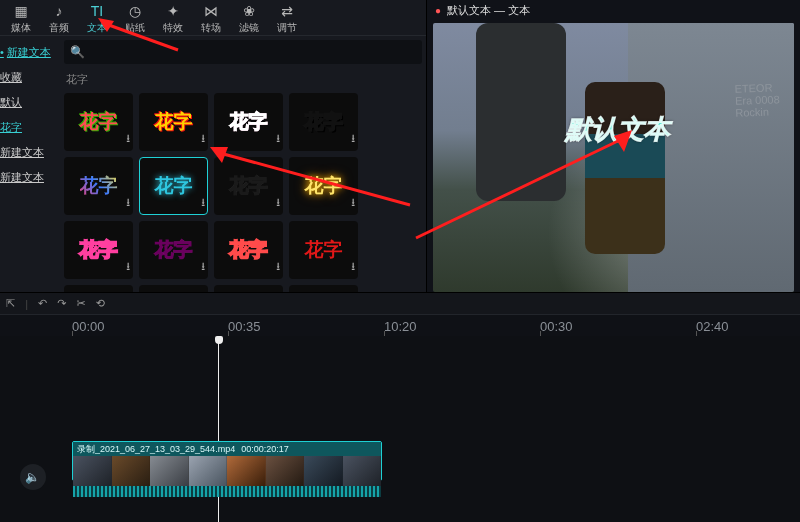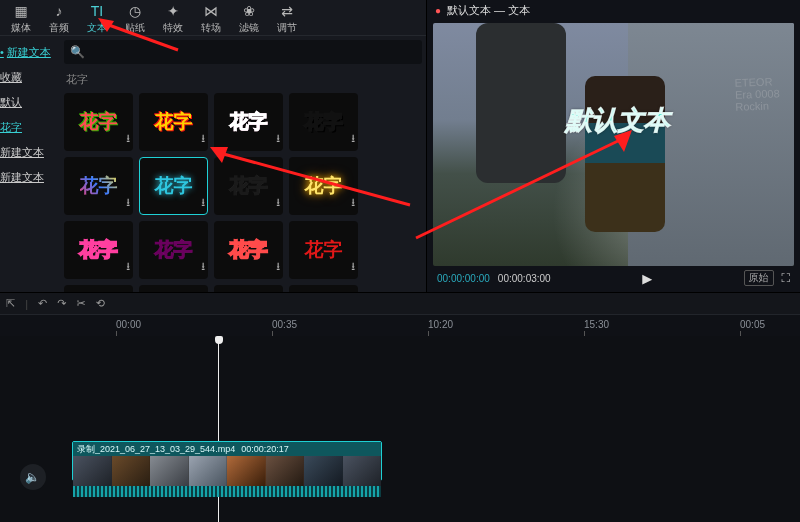--- a/index.html
+++ b/index.html
@@ -66,21 +66,21 @@
   .time1{color:#2aa9bc;}
   .time2{color:#ccc;}
   .spacer{flex:1;}
   .play{color:#ddd;font-size:13px;}
   .orig{border:1px solid #555;color:#aaa;border-radius:2px;padding:0 4px;font-size:10px;}
   .full{color:#ccc;font-size:12px;}
 
   
   .tbar{ height:22px; background:#14161b; border-top:1px solid #000; display:flex; align-items:center; padding-left:6px; gap:10px; color:#999; font-size:11px;}
   .ruler{ height:22px; background:#0f1116; display:flex; align-items:flex-end; border-top:1px solid #22252b; position:relative; padding-left:72px;}
-  .ruler .tick{ position:absolute; top:4px; font-size:10px; color:#8a8f96;margin-left:44px;}
+  .ruler .tick{ position:absolute; top:4px; font-size:13px; color:#8a8f96;}
   .ruler .tick::before{content:"";display:block;position:absolute;left:0;top:12px;width:1px;height:5px;background:#555;}
   .playhead{position:absolute;top:0;bottom:0;width:0;border-left:1px solid #eee;}
   .playhead::before{content:"";position:absolute;left:-4px;top:0;width:8px;height:8px;background:#eee;border-radius:2px 2px 4px 4px;}
 
   .tracks{ background:#0e1014; height:186px; position:relative; overflow:hidden;}
   .mutebtn{ position:absolute; left:20px; top:128px; width:26px; height:26px; border-radius:50%; background:#1d2025; color:#cfcfcf; display:flex; align-items:center; justify-content:center; font-size:12px;}
   .clip{ position:absolute; left:72px; top:105px; width:310px; height:40px; background:#0c3c41; border:1px solid #1ed0d4; border-radius:2px;}
   .clip .chead{ height:14px; background:#0e575d; display:flex; align-items:center; padding:0 4px; gap:6px; font-size:9px; color:#d7f7f8;}
   .clip .thumbs{ height:30px; display:flex;}
   .clip .th{ flex:1; border-right:1px solid rgba(0,0,0,.4);}
@@ -216,47 +216,38 @@
       <div class="statue"></div>
       <div class="man"></div>
       <div class="child"></div>
       <div class="inscr">
         <div>ETEOR</div>
         <div>Era 0008</div>
         <div>Rockin</div>
       </div>
       <div class="captiontxt">默认文本</div>
     </div>
-    <div class="pctrl">
-      <span class="time1">00:00:00:00</span>
-      <span class="time2">00:00:03:00</span>
-      <span class="spacer"></span>
-      <span class="play">▶</span>
-      <span class="spacer"></span>
-      <span class="orig">原始</span>
-      <span class="full">⛶</span>
-    </div>
   </div>
 </div>
 
 <div class="tbar">
   <span>⇱</span>
   <span style="color:#444">|</span>
   <span>↶</span>
   <span>↷</span>
   <span>✂</span>
   <span>⟲</span>
 </div>
 
 <div class="ruler">
   <span class="tick" style="left:72px">00:00</span>
   <span class="tick" style="left:228px">00:35</span>
   <span class="tick" style="left:384px">10:20</span>
-  <span class="tick" style="left:540px">15:30</span>
-  <span class="tick" style="left:696px">00:05</span>
+  <span class="tick" style="left:540px">00:30</span>
+  <span class="tick" style="left:696px">02:40</span>
 </div>
 
 <div class="tracks">
   <div class="playhead" style="left:218px"></div>
   <div class="mutebtn">🔈</div>
   <div class="clip">
     <div class="chead">
       <span>录制_2021_06_27_13_03_29_544.mp4</span>
       <span>00:00:20:17</span>
     </div>

